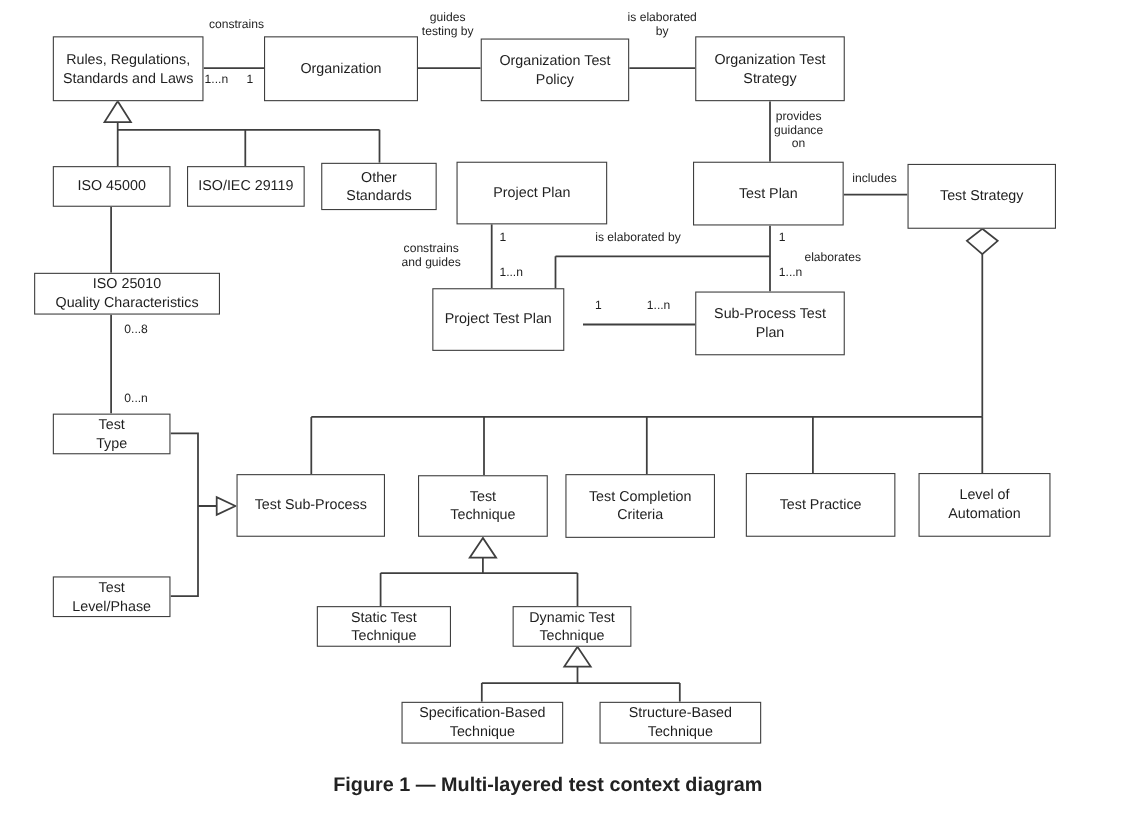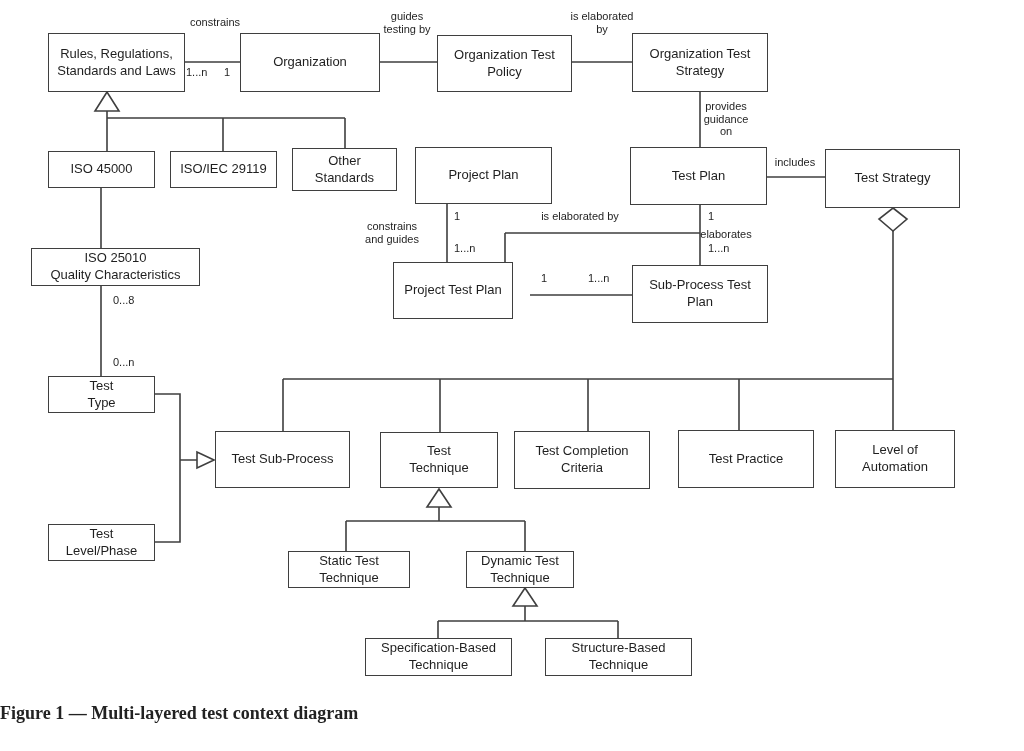--- a/index.html
+++ b/index.html
@@ -43,25 +43,24 @@
     color: #1f1f1f;
     font-size: 11px;
     line-height: 1;
     text-align: right;
   }
   .caption {
     position: absolute;
     left: 0;
     top: 703px;
     width: 996px;
-    text-align: left;
+    text-align: center;
     font-size: 18px;
     font-weight: bold;
     color: #222222;
-    font-family: Liberation Serif, serif;
   }
 </style>
 </head>
 <body>
 
 <div class="canvas">
 
   <svg class="wires" viewBox="0 0 1024 751">
     <g stroke="#3f3f3f" stroke-width="1.6" fill="none">
       <path d="M185 62 H240 M380 62 H437 M572 62 H632"></path>
@@ -130,21 +129,21 @@
 testing by</span>
   <span class="lbl" style="left:562px;top:10px;width:80px">is elaborated
 by</span>
   <span class="lbl" style="left:698px;top:100px;width:56px">provides
 guidance
 on</span>
   <span class="lbl" style="left:770px;top:156px;width:50px">includes</span>
   <span class="lbl" style="left:356px;top:220px;width:72px">constrains
 and guides</span>
   <span class="lbl" style="left:524px;top:210px;width:112px">is elaborated by</span>
-  <span class="lbl" style="left:697px;top:228px;width:58px">elaborates</span>
+  <span class="lbl" style="left:728px;top:228px;width:58px">elaborates</span>
 
   <span class="mult" style="left:186px;top:67px">1...n</span>
   <span class="mult" style="left:224px;top:67px">1</span>
   <span class="mult" style="left:454px;top:211px">1</span>
   <span class="mult" style="left:454px;top:243px">1...n</span>
   <span class="mult" style="left:708px;top:211px">1</span>
   <span class="mult" style="left:708px;top:243px">1...n</span>
   <span class="mult" style="left:541px;top:273px">1</span>
   <span class="mult" style="left:588px;top:273px">1...n</span>
   <span class="mult" style="left:113px;top:295px">0...8</span>

